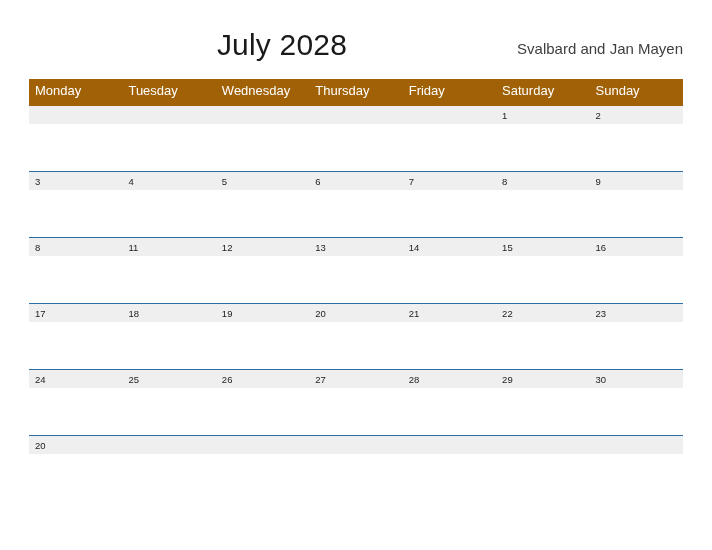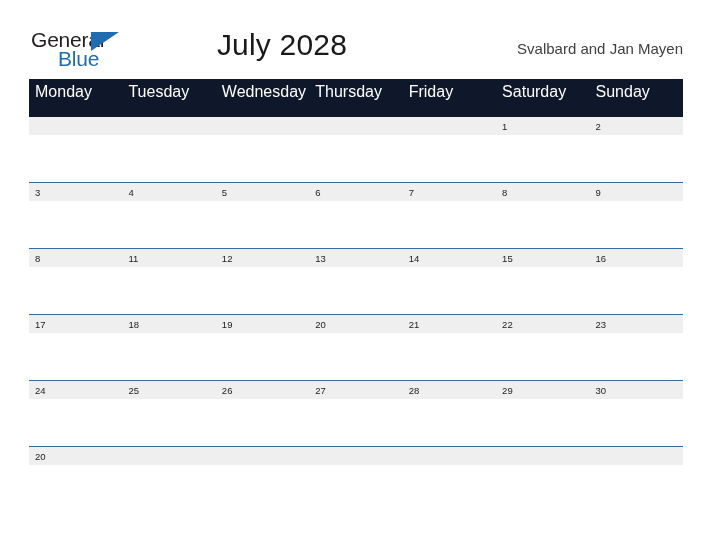--- a/index.html
+++ b/index.html
@@ -98,26 +98,26 @@
   .calendar {
     position: absolute;
     left: 29px;
     top: 79px;
     width: 654px;
     border-collapse: collapse;
     table-layout: fixed;
   }
 
   .calendar th {
-    background: #0f172a;
+    background: #a16207;
     color: #ffffff;
-    font-size: 16px;
+    font-size: 13px;
     font-weight: normal;
     text-align: left;
-    padding: 4px 0 16px 6px;
+    padding: 4px 0 8px 6px;
     height: 9px;
     font-family: "Liberation Sans", sans-serif;
     border: none;
   }
 
   .calendar td {
     vertical-align: top;
     padding: 0;
     border: none;
     border-top: 1.4px solid #2e6da4;
@@ -155,25 +155,20 @@
     height: 47px;
   }
 </style>
 </head>
 <body>
 
 <div class="page">
 
   <div class="header">
 
-    <div class="logo">
-      <span class="logo-general">General</span>
-      <span class="logo-triangle"></span>
-      <span class="logo-blue">Blue</span>
-    </div>
 
     <div class="cal-title">July 2028</div>
 
     <div class="cal-subtitle">Svalbard and Jan Mayen</div>
 
   </div>
 
   <table class="calendar">
     <thead>
       <tr>

